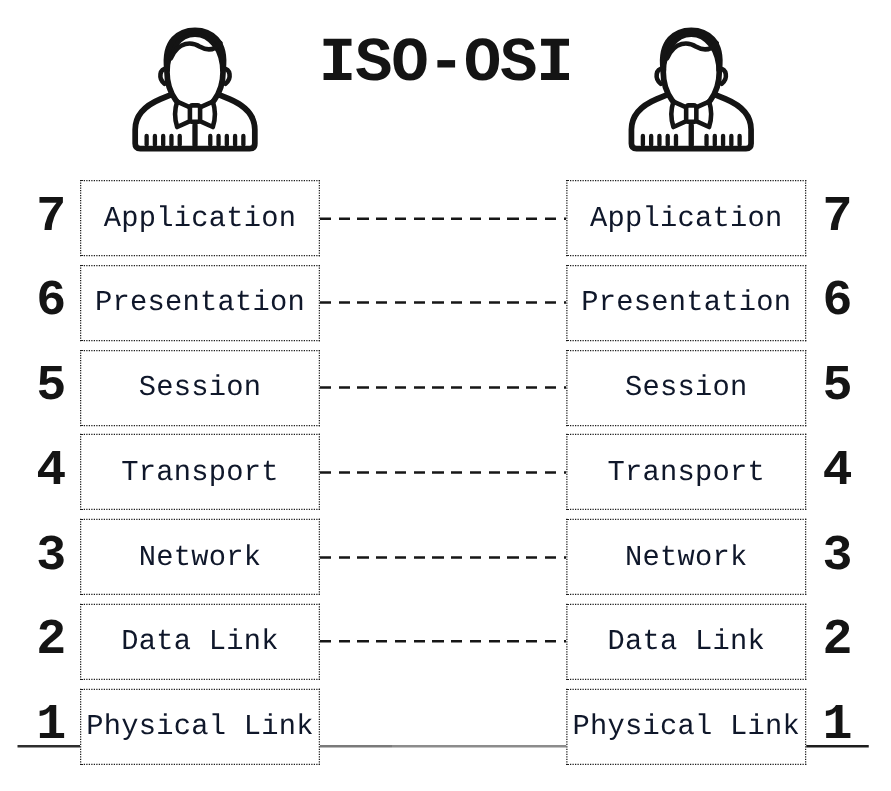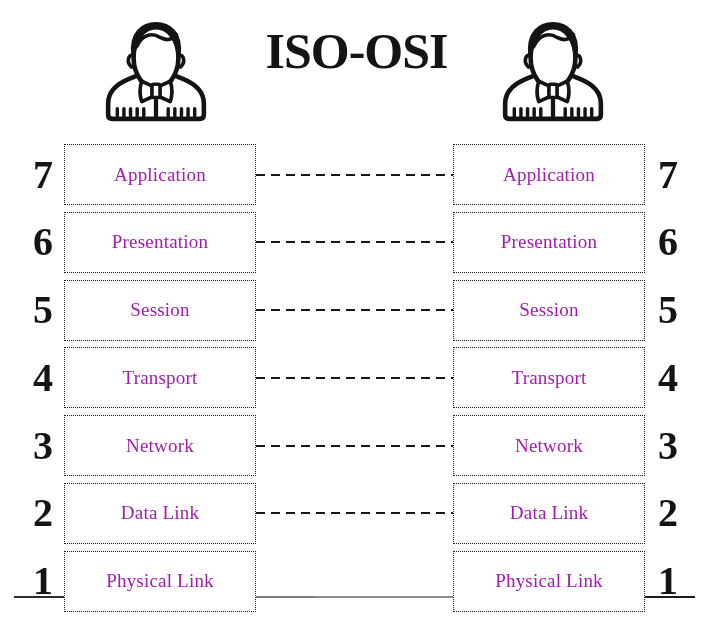--- a/index.html
+++ b/index.html
@@ -1,18 +1,18 @@
 <!DOCTYPE html>
 <html style="--ink: #141414; --border: #1c1c1c; --bg: #ffffff;"><head>
 <meta charset="utf-8">
 <style>
   html,body{margin:0;padding:0;background:#fff;}
   .canvas{
     position:relative;width:713px;height:633px;background:var(--bg,#fff);
-    font-family:Liberation Serif, serif;overflow:hidden;
+    font-family:Liberation Mono, monospace;overflow:hidden;
   }
   .title{
     position:absolute;top:24px;left:0;right:0;text-align:center;
     font-size:50px;line-height:1.1;font-weight:700;color:var(--ink,#141414);
     letter-spacing:-1px;
   }
   .person{position:absolute;top:14px;width:112px;height:108px;}
   .person-left{left:100px;}
   .person-right{left:497px;}
   
@@ -28,21 +28,21 @@
   .row{display:grid;grid-template-columns:64px 192px 197px 192px 68px;height:61px;}
   .num{
     font-size:40px;font-weight:700;color:var(--ink,#141414);
     display:flex;align-items:center;line-height:1;
   }
   .num-left{justify-content:flex-end;padding-right:11px;}
   .num-right{justify-content:flex-start;padding-left:13px;}
   .box{
     border:1px dotted var(--border,#1c1c1c);background:#fff;
     display:flex;align-items:center;justify-content:center;
-    font-size:19px;color:#a21caf;letter-spacing:.2px;text-align:right;
+    font-size:23px;color:#0f172a;letter-spacing:.2px;text-align:right;
   }
   .connector{display:flex;align-items:center;}
   .dash{
     width:100%;height:2px;
     background:repeating-linear-gradient(90deg,#161616 0 9px,transparent 9px 15px);
   }
 </style>
 </head>
 <body>
 

